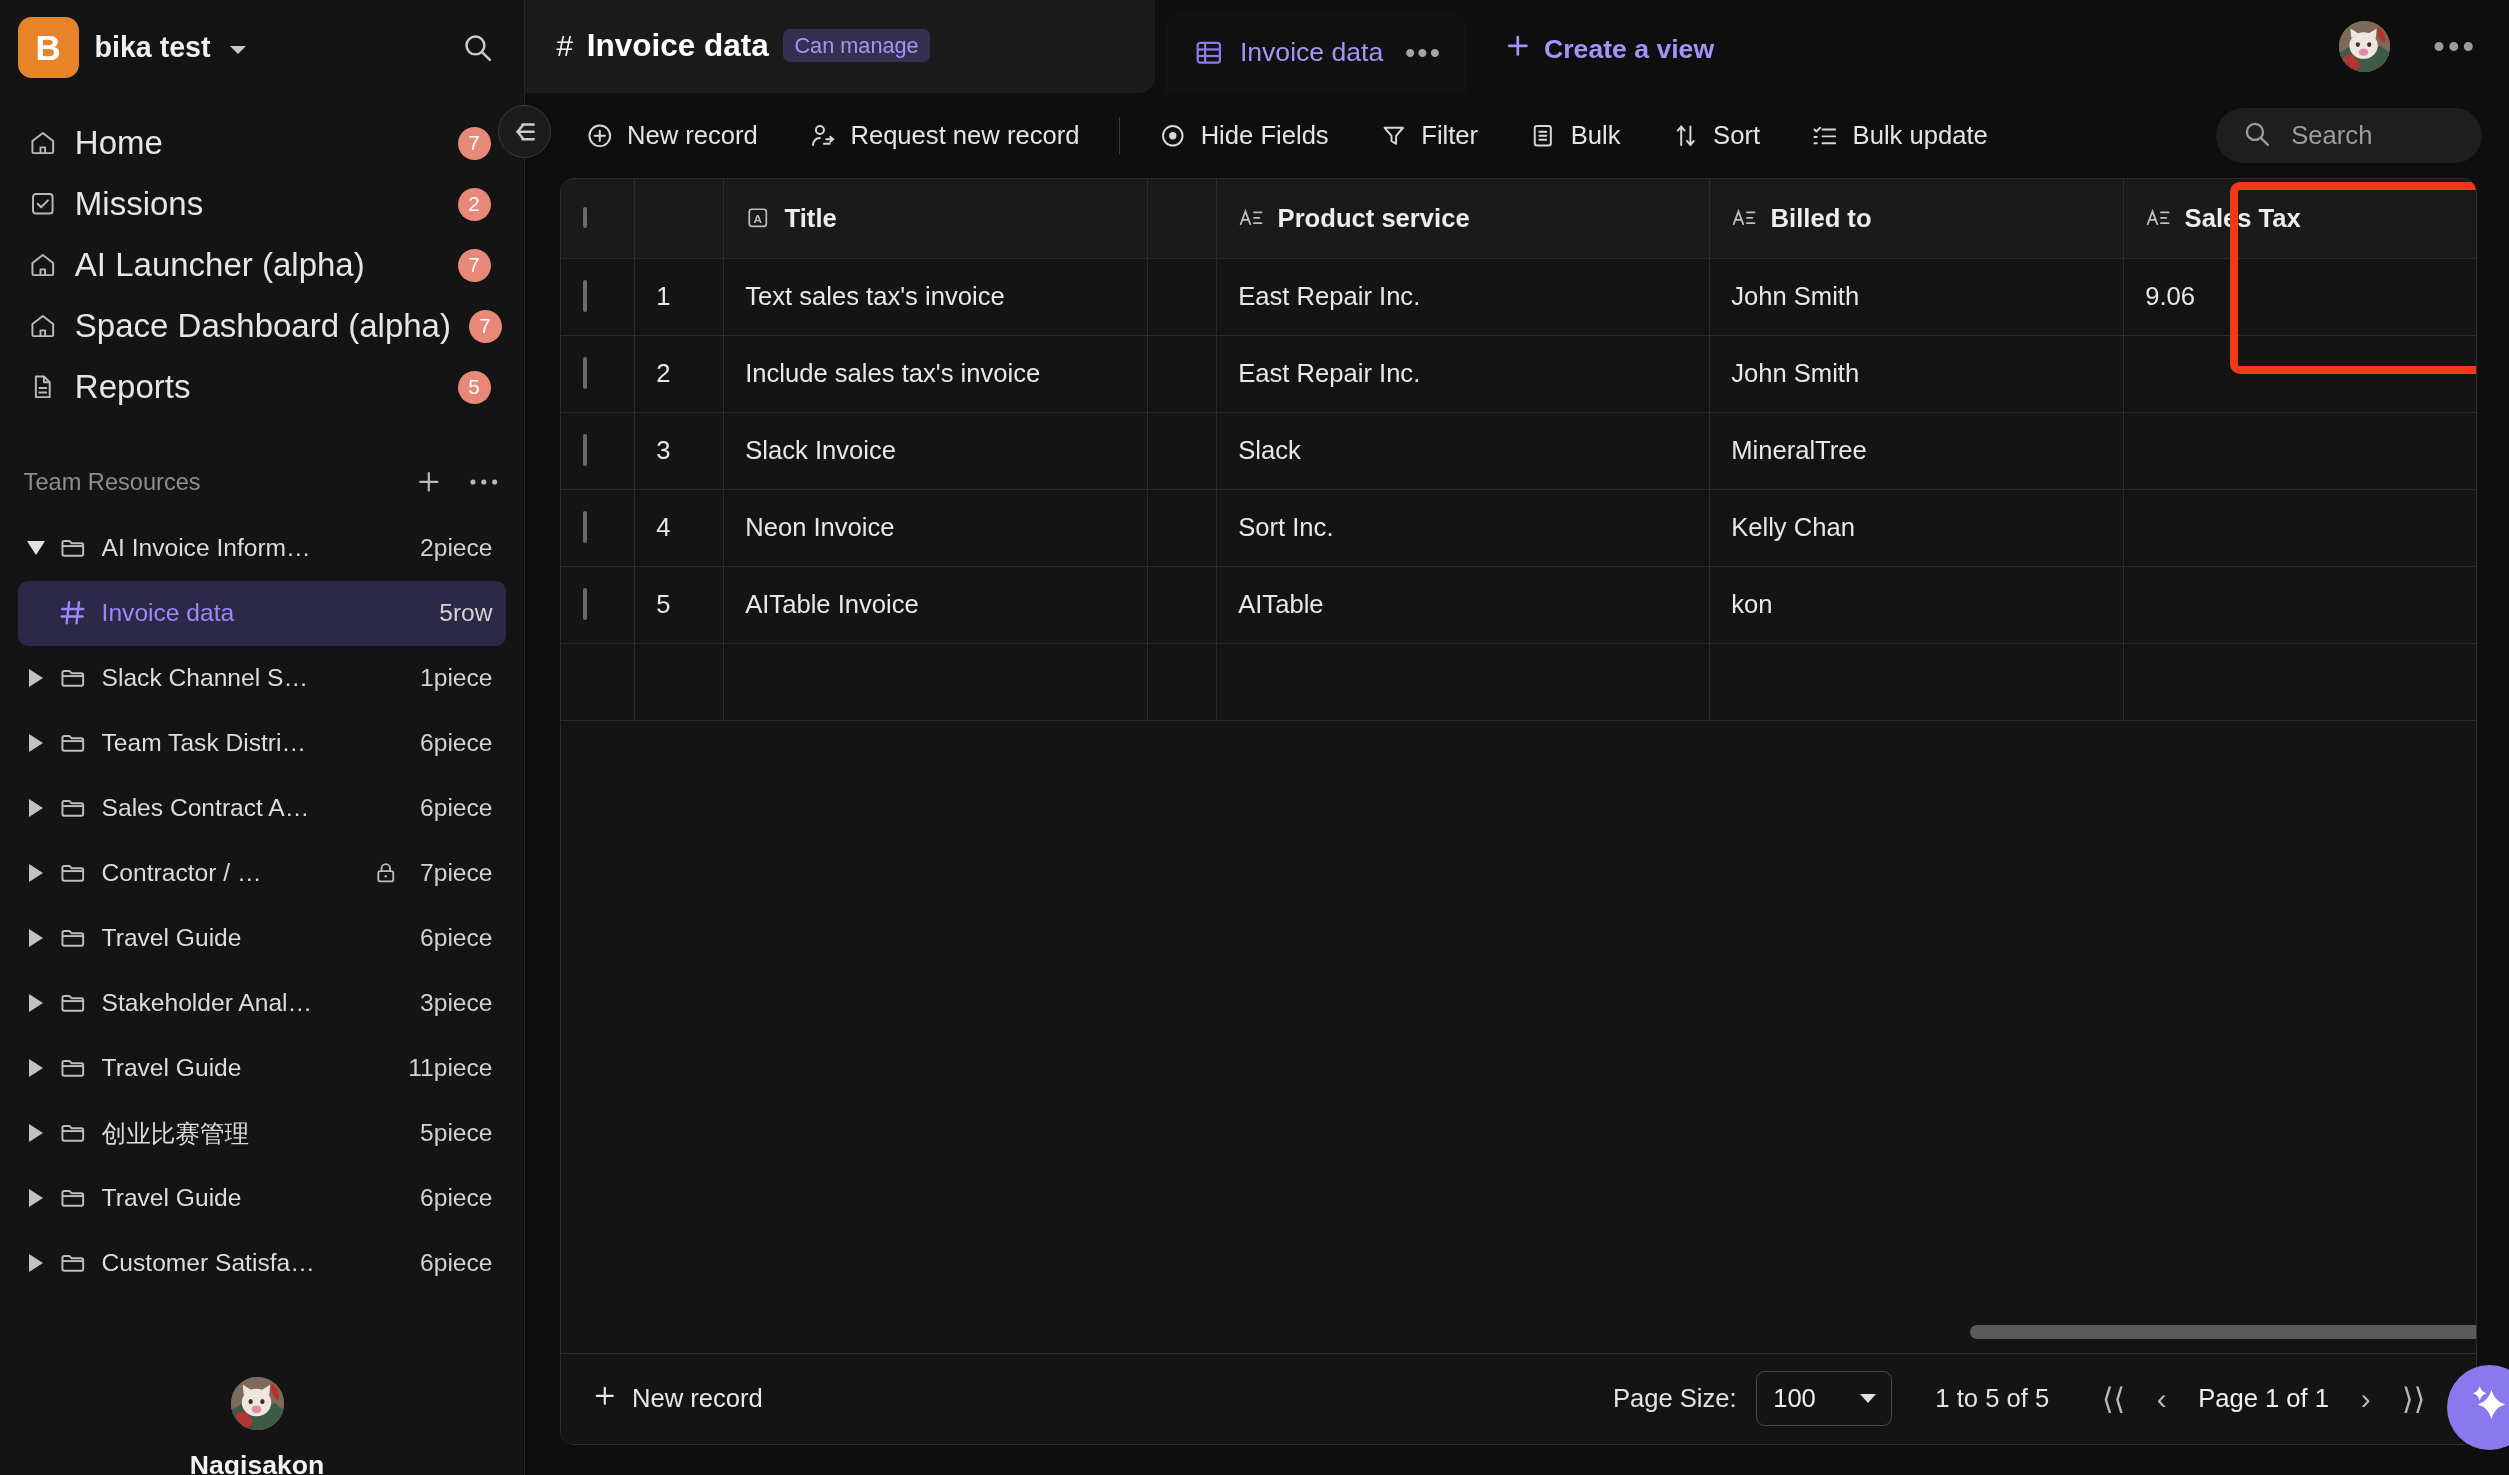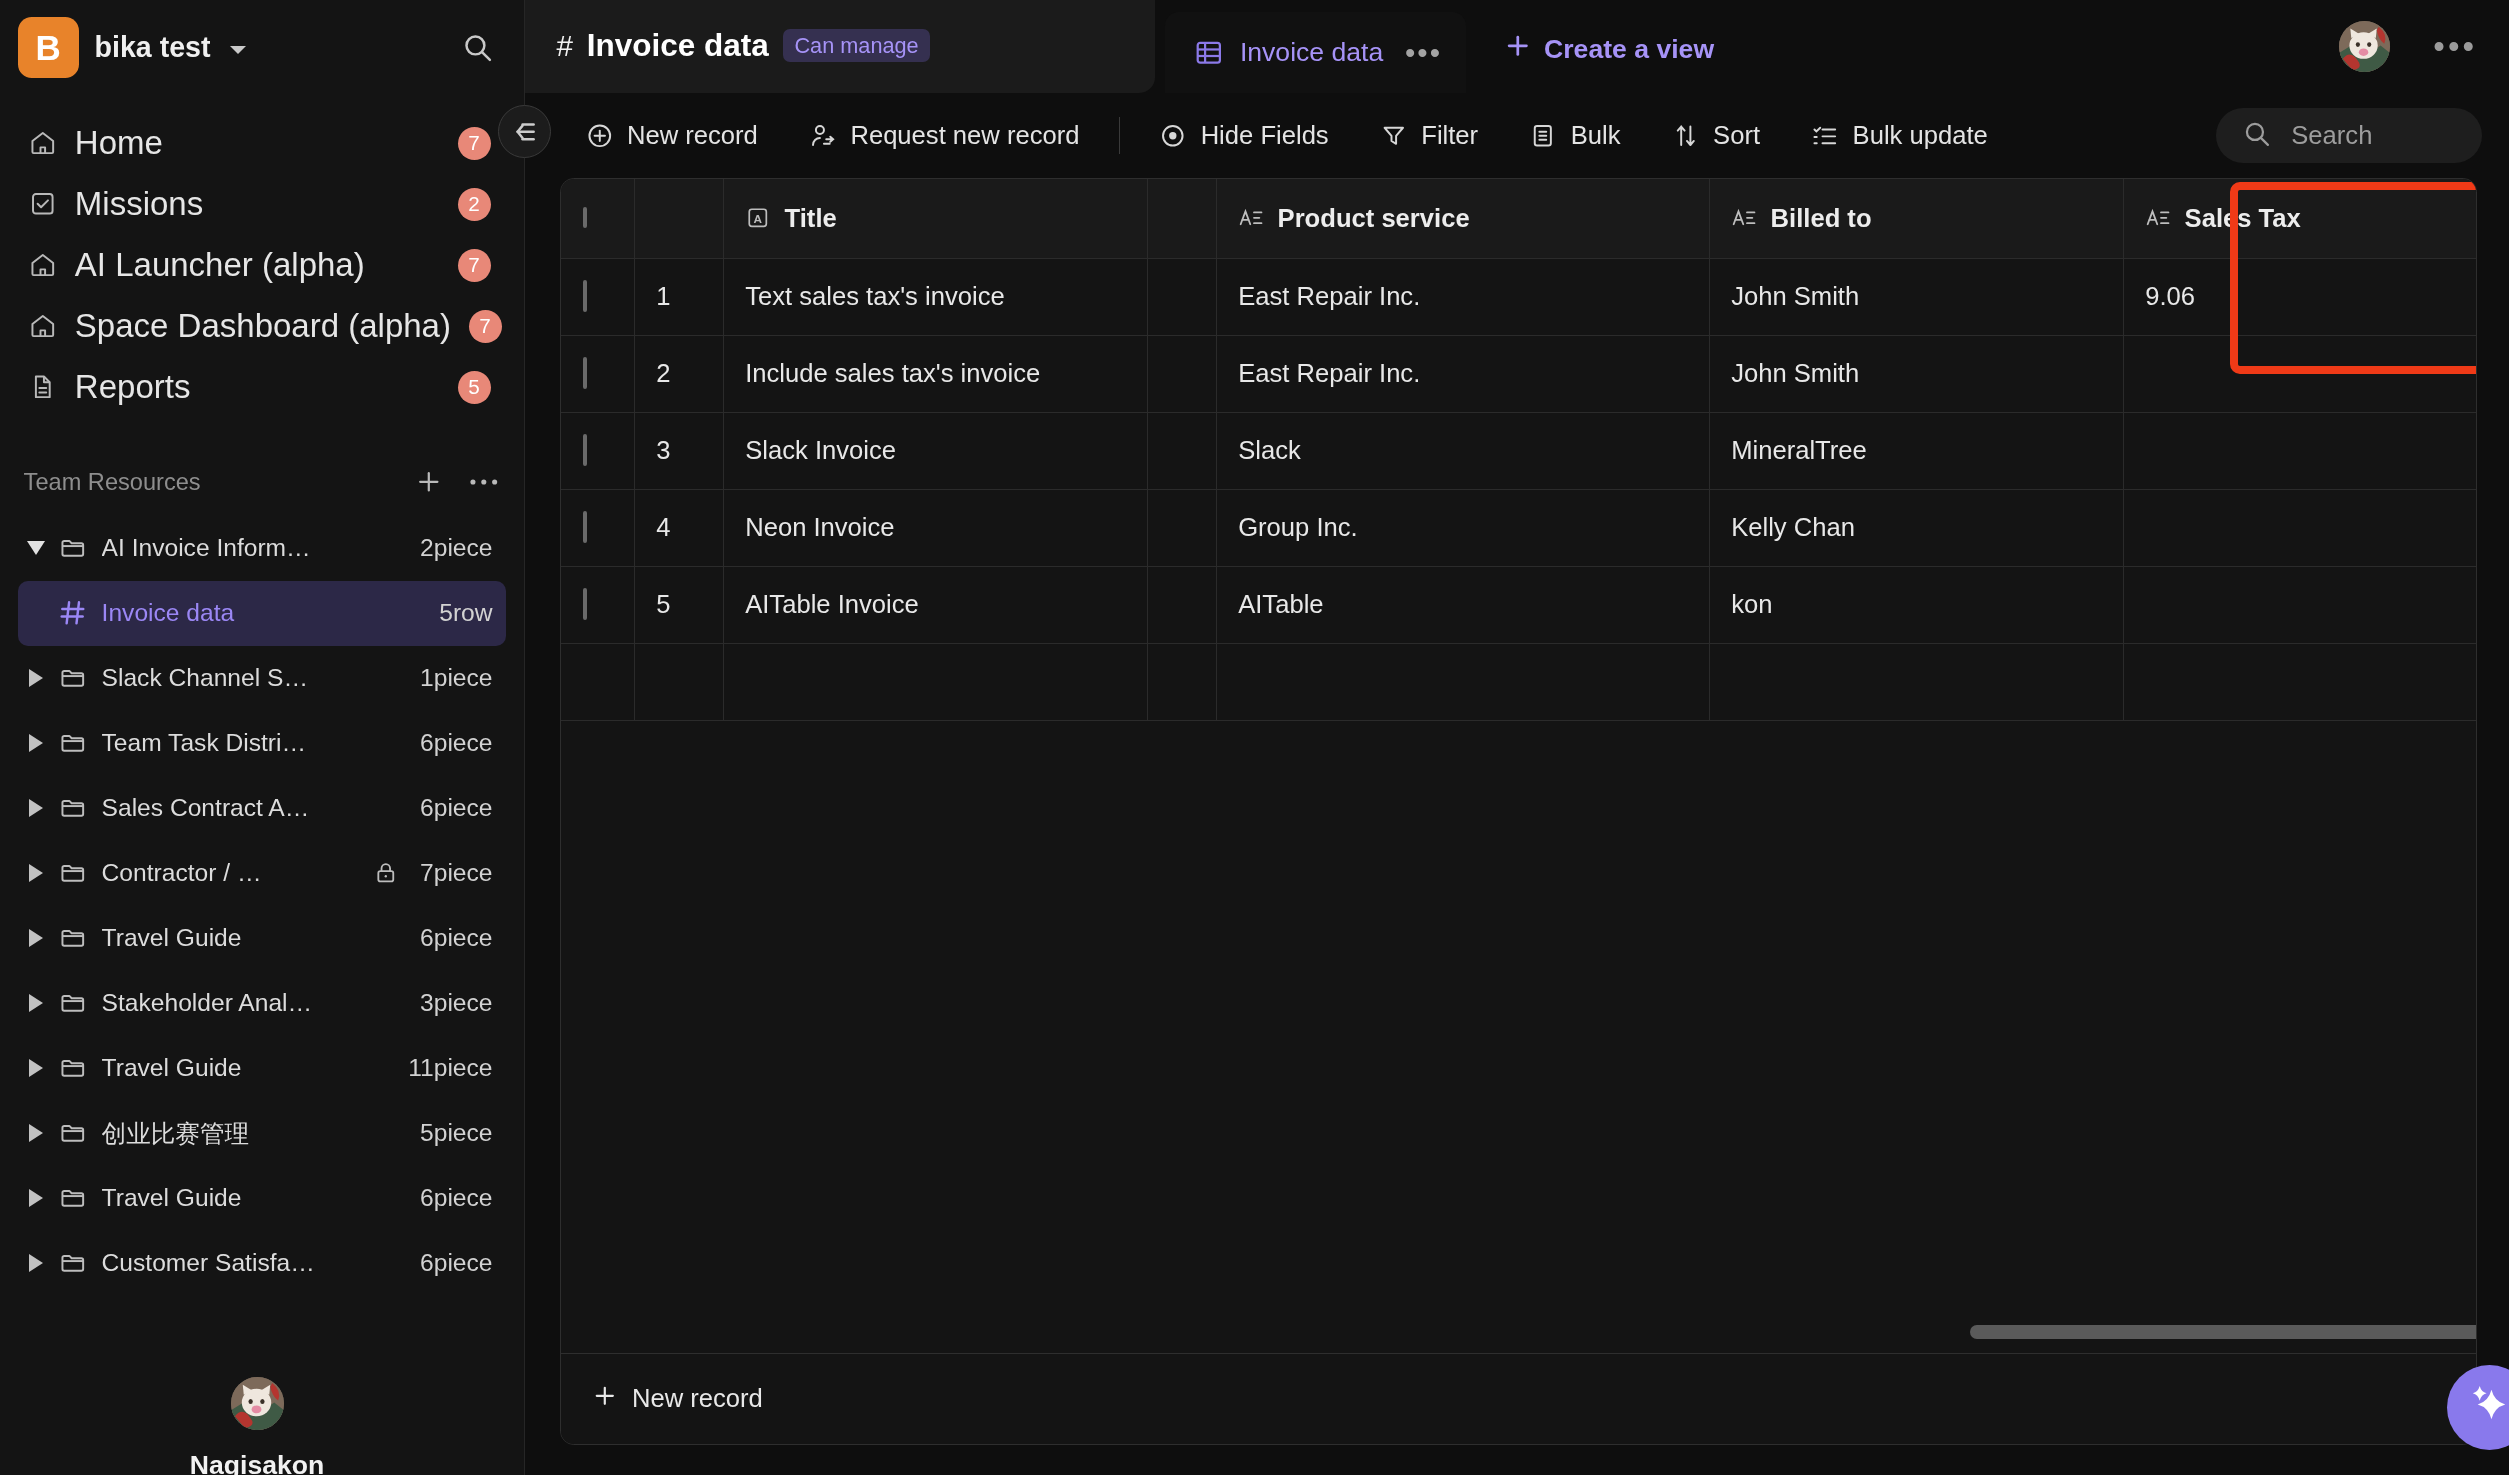--- a/index.html
+++ b/index.html
@@ -825,21 +825,21 @@
               <td>Slack</td>
               <td>MineralTree</td>
               <td></td>
 
             </tr>
             <tr>
               <td><span class="chkbox"></span></td>
               <td><span class="rowno">4</span></td>
               <td>Neon Invoice</td>
               <td></td>
-              <td>Group Inc.</td>
+              <td>Sort Inc.</td>
               <td>Kelly Chan</td>
               <td></td>
 
             </tr>
             <tr>
               <td><span class="chkbox"></span></td>
               <td><span class="rowno">5</span></td>
               <td>AITable Invoice</td>
               <td></td>
               <td>AITable</td>
@@ -871,20 +871,33 @@
         <div class="f-newrec">
           <span>
             <svg width="27.6" height="27.6" viewBox="0 0 24 24" stroke="currentColor" stroke-width="1.9" stroke-linecap="round">
                 <line x1="12" y1="5" x2="12" y2="19"></line>
                 <line x1="5" y1="12" x2="19" y2="12"></line>
               </svg>
           </span>
           <span>New record</span>
         </div>
         <div class="f-spacer"></div>
+        <div class="pager">
+          <span class="pg-label">Page Size:</span>
+          <span class="pg-select">
+            <span>100</span>
+            <span class="caret"></span>
+          </span>
+          <span class="pg-range">1 to 5 of 5</span>
+          <span class="pg-btn">⟨⟨</span>
+          <span class="pg-btn">‹</span>
+          <span class="pg-cur">Page 1 of 1</span>
+          <span class="pg-btn">›</span>
+          <span class="pg-btn">⟩⟩</span>
+        </div>
       </div>
     </div>
 
     <div class="fab">
       <svg width="55" height="55" viewBox="0 0 56 56">
         <path d="M30 10 q3 12 14 15 q-11 3 -14 15 q-3 -12 -14 -15 q11 -3 14 -15Z" fill="#ffffff"></path>
         <path d="M18 6 q1.6 6 7 7.5 q-5.4 1.5 -7 7.5 q-1.6 -6 -7 -7.5 q5.4 -1.5 7 -7.5Z" fill="#ffffff"></path>
       </svg>
     </div>
   </section>

